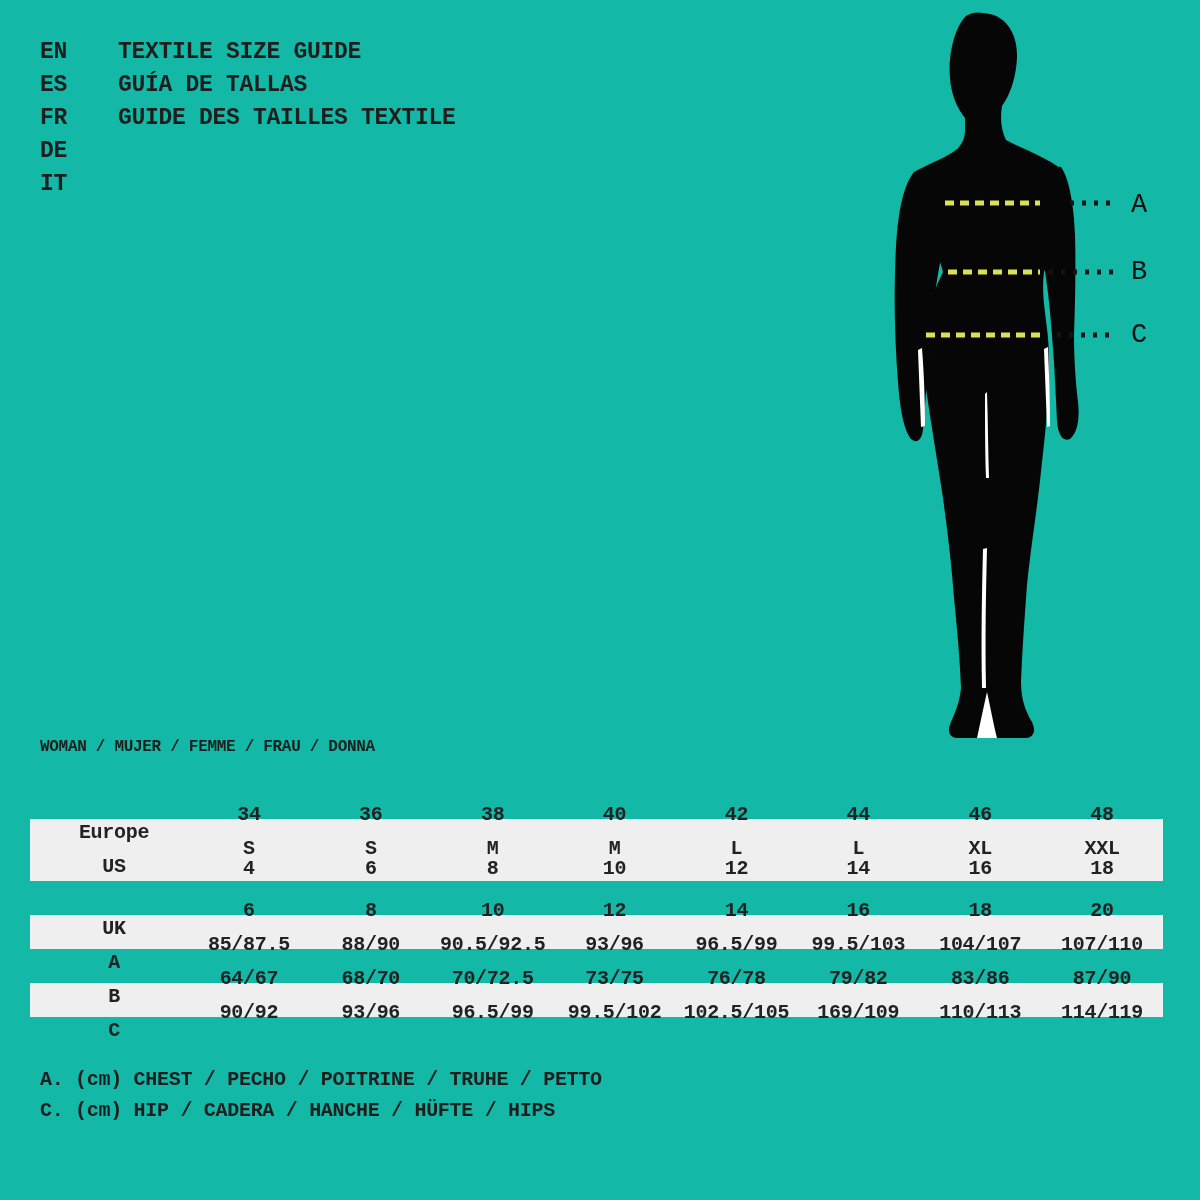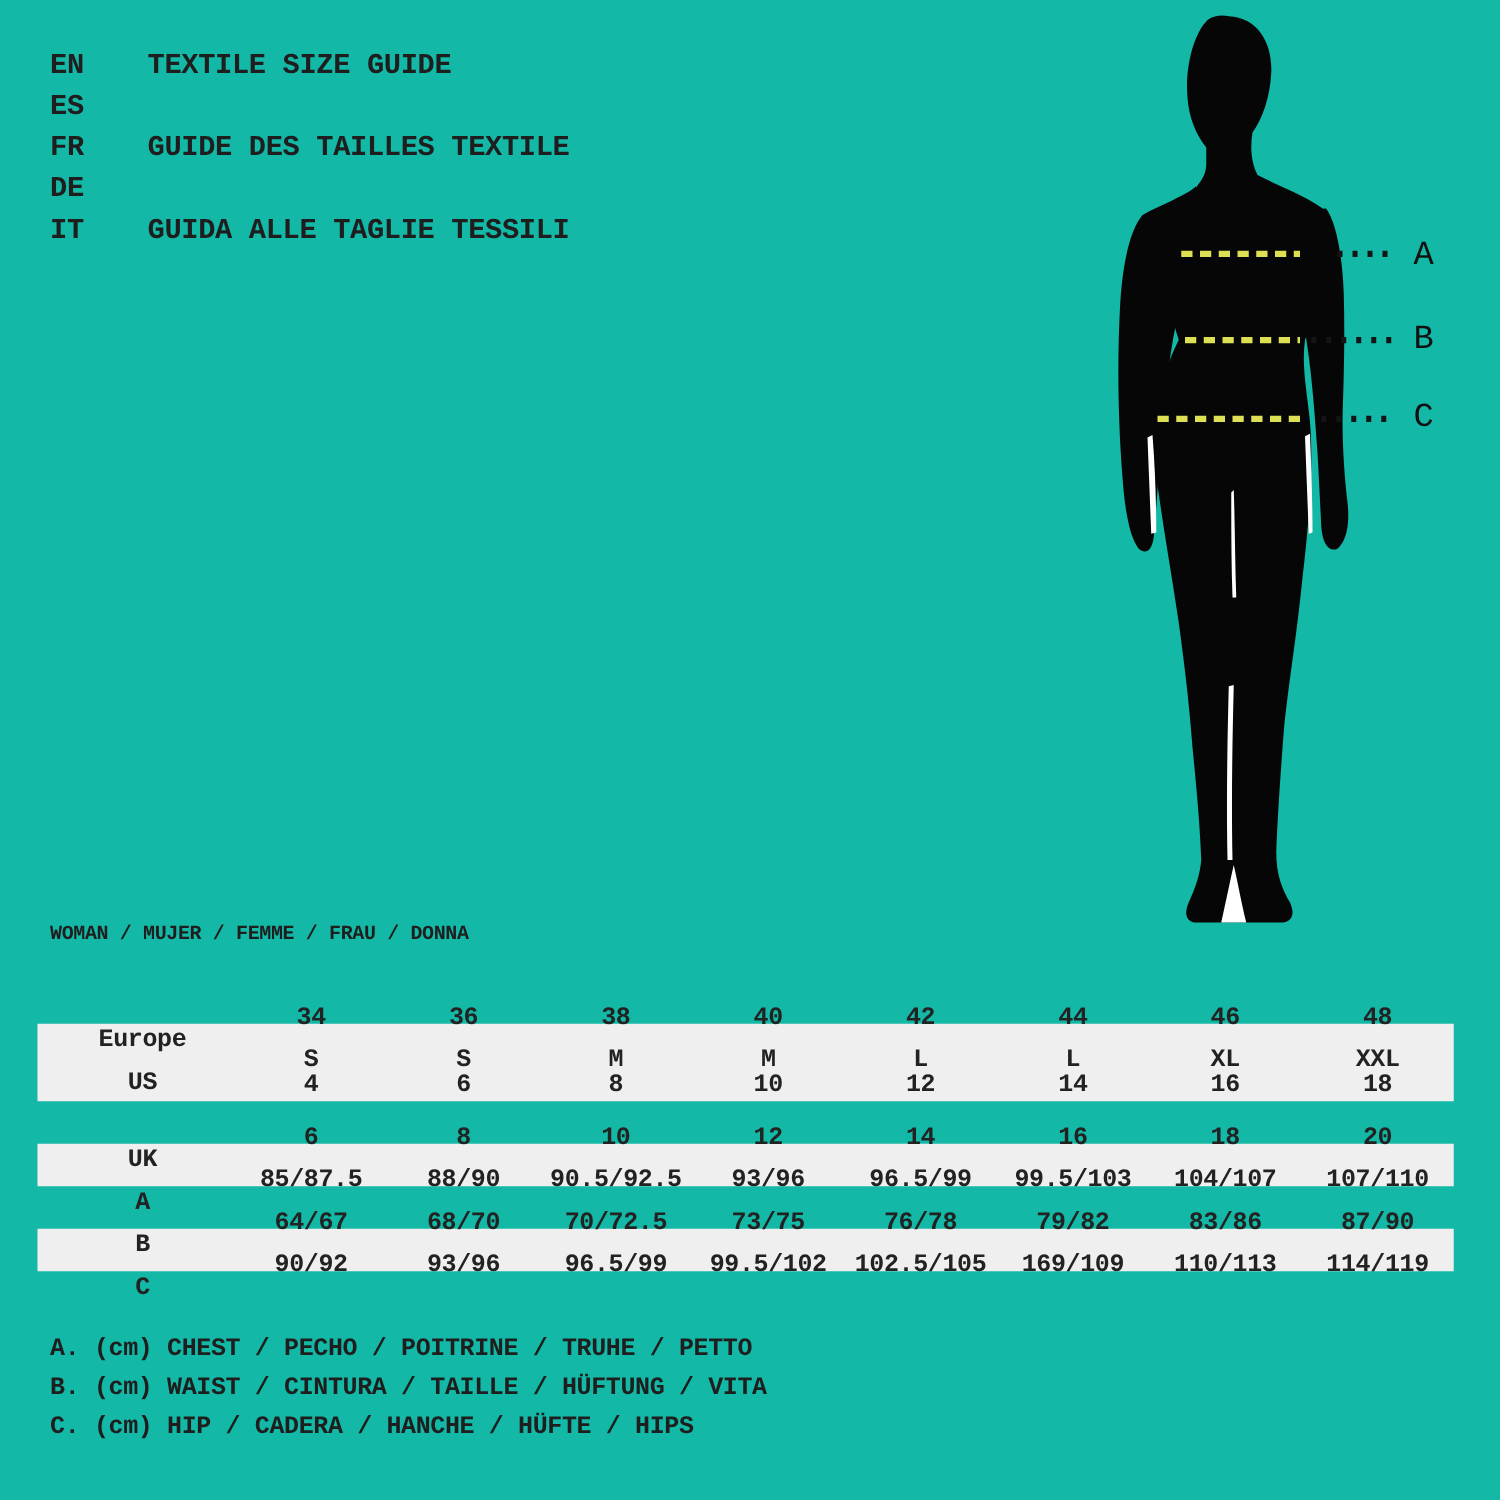--- a/index.html
+++ b/index.html
@@ -51,31 +51,31 @@
 
 <div class="canvas">
 
   <div class="lang-list" id="langList">
       <div class="lang-row">
         <span class="lang-code">EN</span>
         <span class="lang-label">TEXTILE SIZE GUIDE</span>
       </div>
       <div class="lang-row">
         <span class="lang-code">ES</span>
+        <span class="lang-label">GUÍA DE TALLAS</span>
       </div>
       <div class="lang-row">
         <span class="lang-code">FR</span>
         <span class="lang-label">GUIDE DES TAILLES TEXTILE</span>
       </div>
       <div class="lang-row">
         <span class="lang-code">DE</span>
       </div>
       <div class="lang-row">
         <span class="lang-code">IT</span>
-        <span class="lang-label">GUIDA ALLE TAGLIE TESSILI</span>
       </div>
     </div>
 
   <div class="figure">
     <svg width="340" height="760" viewBox="0 0 340 760">
 
       <path fill="#060606" d="M123,13
         C146,14 158,34 157,58 C156,78 150,95 142,106
         C140,118 141,130 146,140
         C163,149 188,158 201,169
@@ -244,17 +244,16 @@
             <div class="t-cell">169/109</div>
             <div class="t-cell">110/113</div>
             <div class="t-cell">114/119</div>
           </div>
         </div>
       </div>
   </div>
 
   <div class="legend" id="legendList">
       <div class="legend-line">A. (cm) CHEST / PECHO / POITRINE / TRUHE / PETTO</div>
-      <div class="legend-line">B. (cm) WAIST / CINTURA / TAILLE / HÜFTUNG / VITA</div>
       <div class="legend-line">C. (cm) HIP / CADERA / HANCHE / HÜFTE / HIPS</div>
     </div>
 
 </div>
 
 </body></html>

